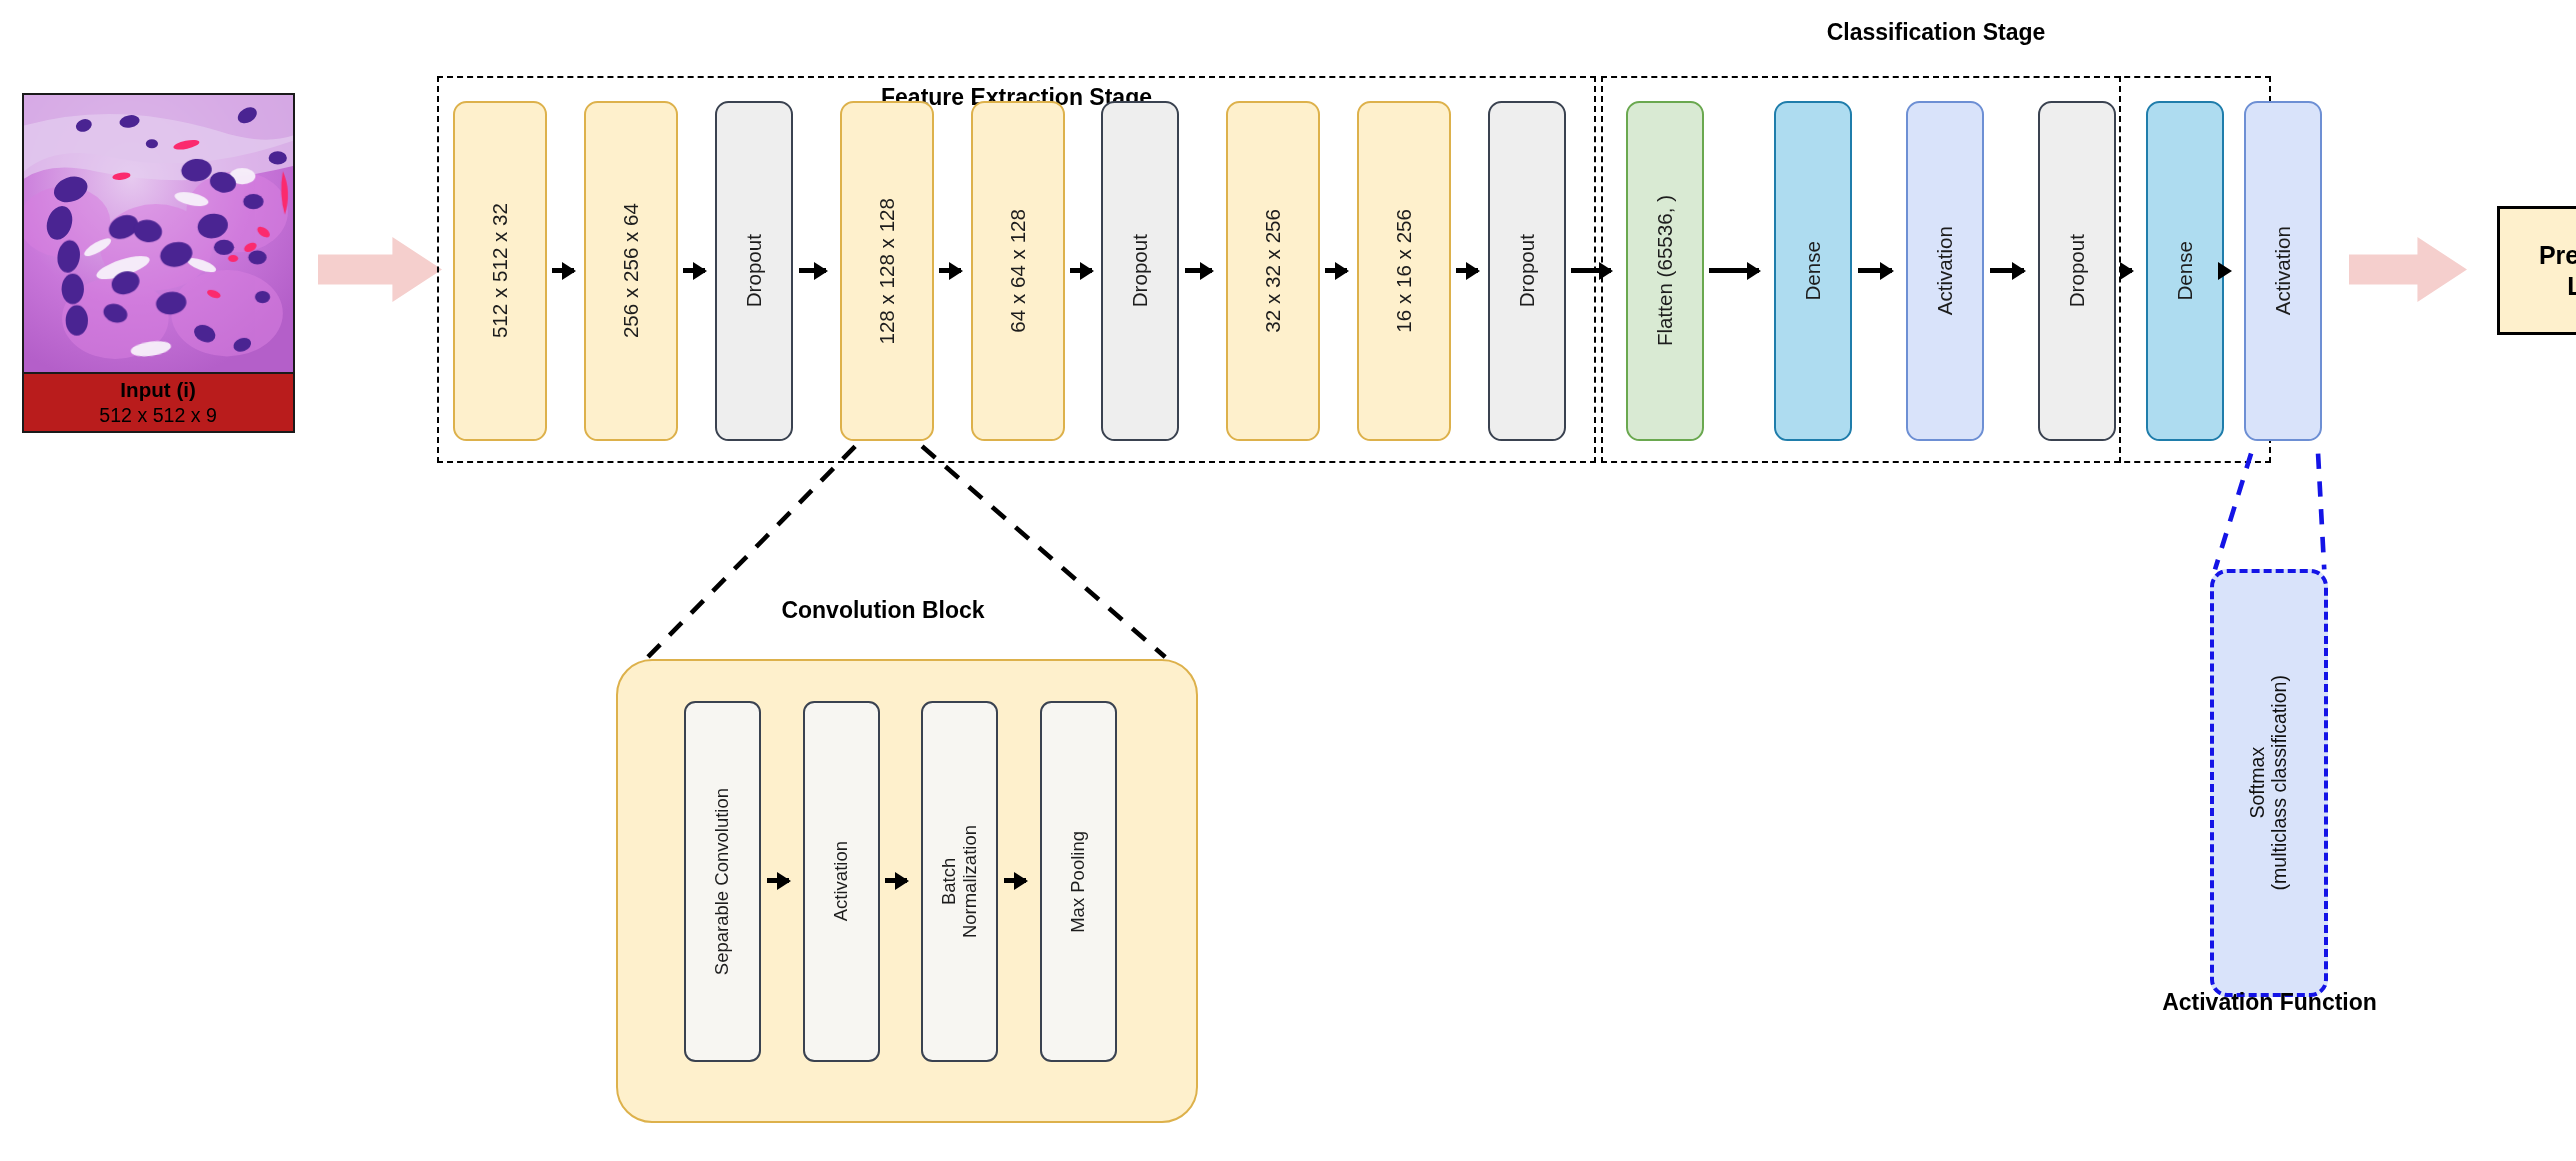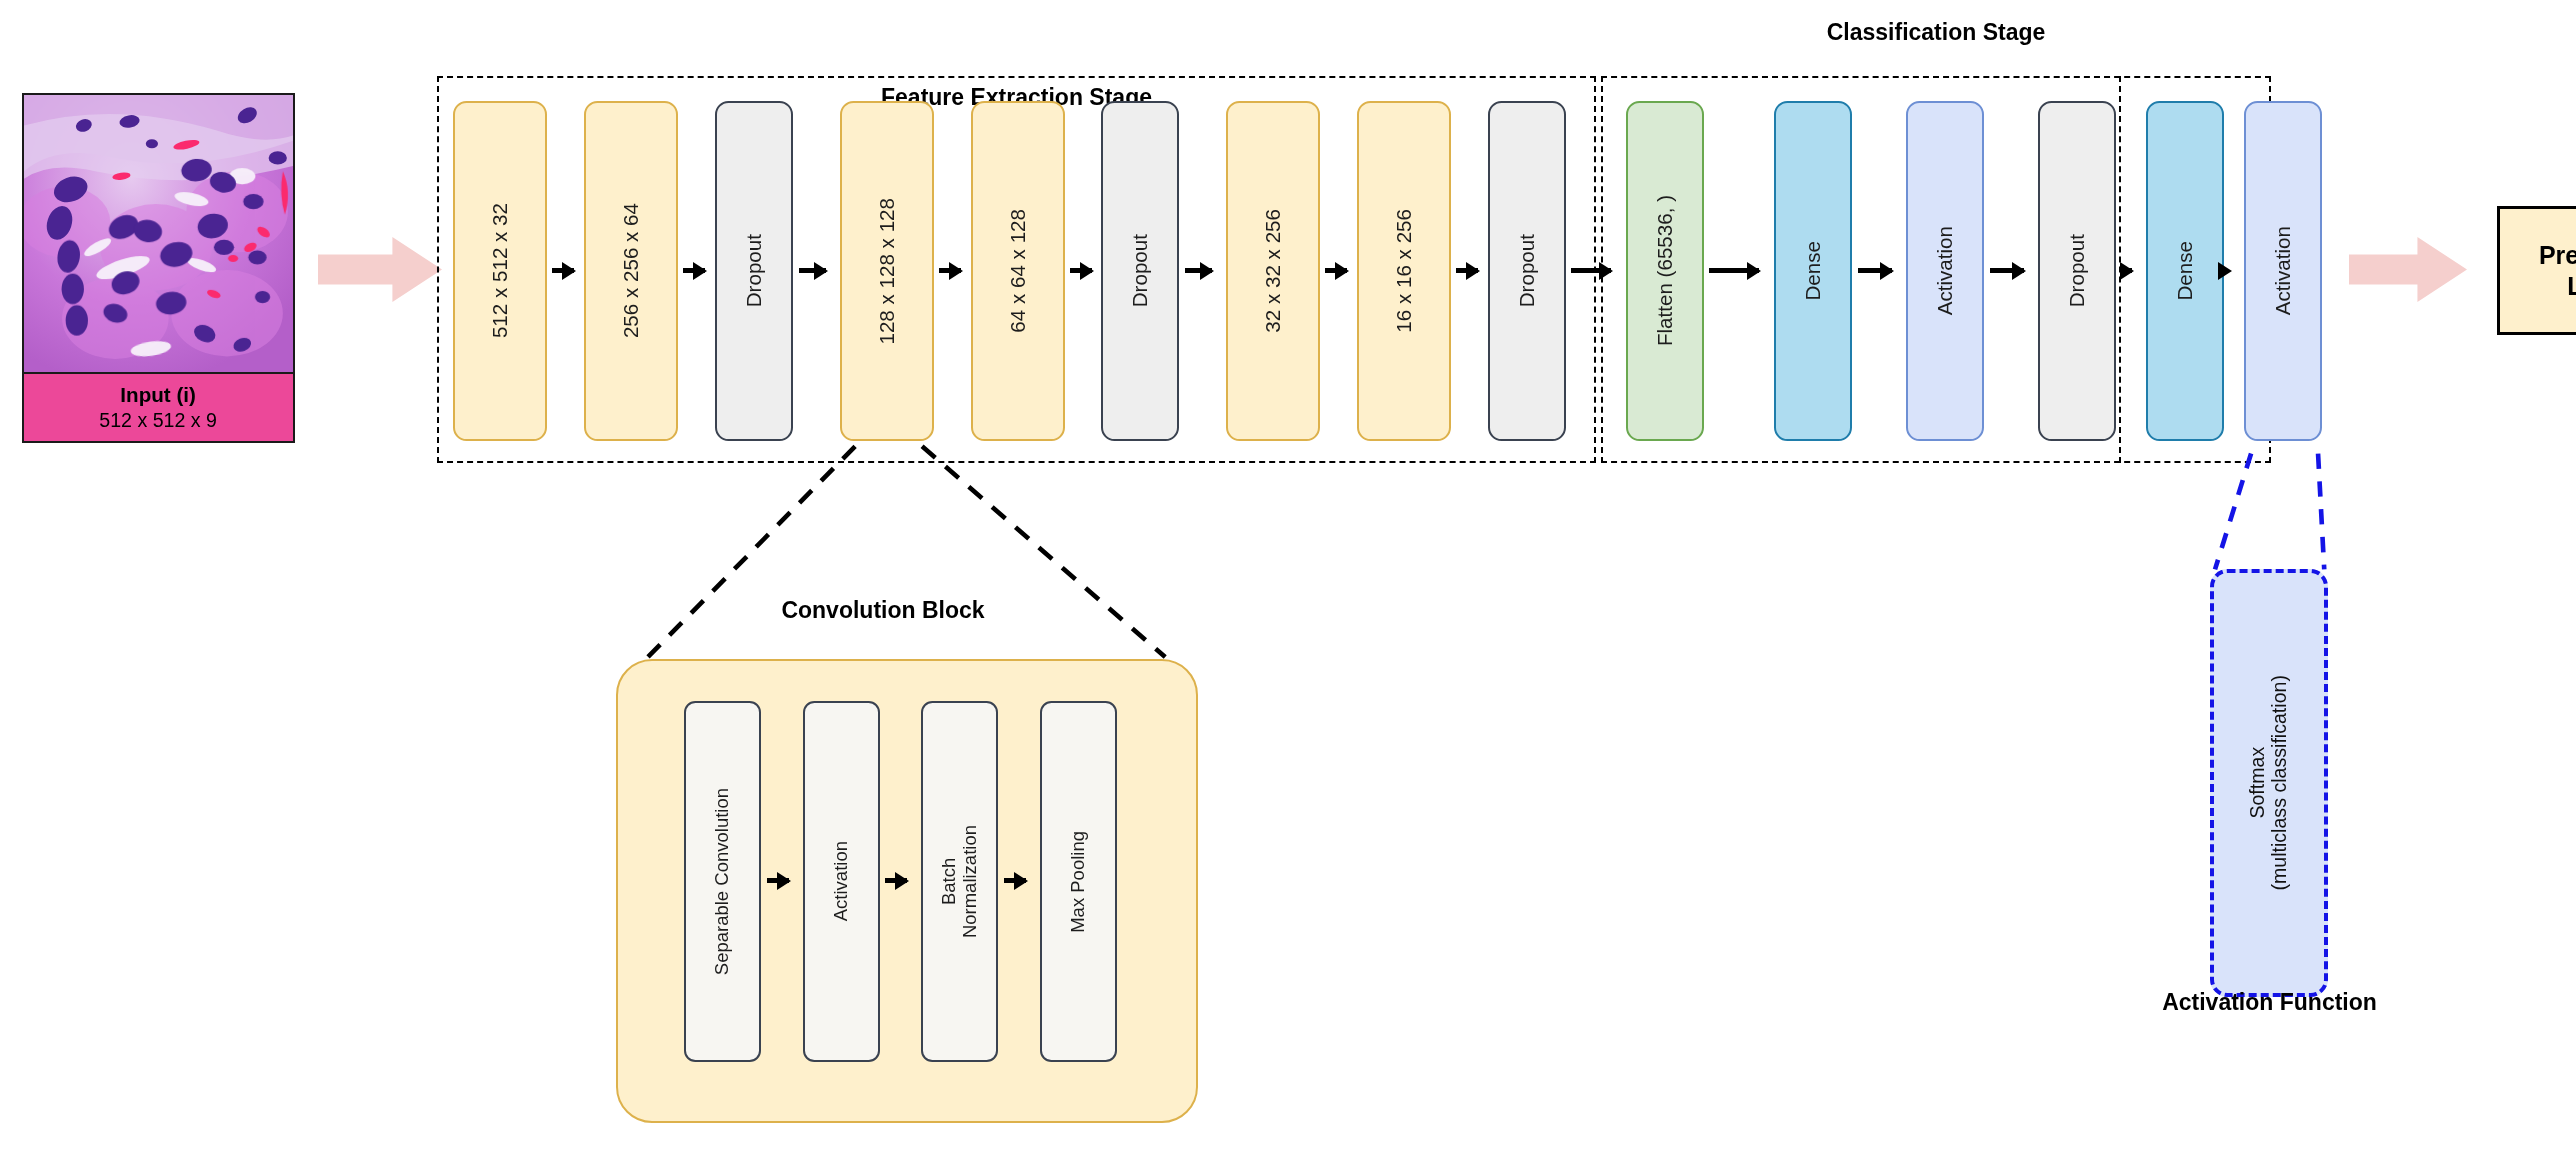--- a/index.html
+++ b/index.html
@@ -25,23 +25,23 @@
 
   
   #input-panel{left:21.6px;top:93px;width:273px;height:355px;}
   #input-thumb{
     position:absolute;left:0;top:0;width:273px;height:281px;
     border:2.1px solid #1a1a1a;box-sizing:border-box;overflow:hidden;
     background:#c96fd6;
   }
   #input-thumb .tissue{position:absolute;inset:0;}
   #input-caption{
-    position:absolute;left:0;top:281px;width:273px;height:69px;
+    position:absolute;left:0;top:281px;width:273px;height:59px;
     border:2.1px solid #1a1a1a;border-top:none;box-sizing:border-box;
-    background:#ec4899;display:flex;flex-direction:column;
+    background:#b91c1c;display:flex;flex-direction:column;
     align-items:center;justify-content:center;
   }
   #input-caption .l1{font-weight:bold;font-size:20.6px;color:#000;}
   #input-caption .l2{font-size:19.6px;color:#000;margin-top:2.1px;}
 
   
   .pink-arrow{background:#f5cfcd;}
   #pink-arrow-in{
     left:318px;top:237px;width:124px;height:65px;
     clip-path:polygon(0 27%,60% 27%,60% 0,100% 50%,60% 100%,60% 73%,0 73%);

